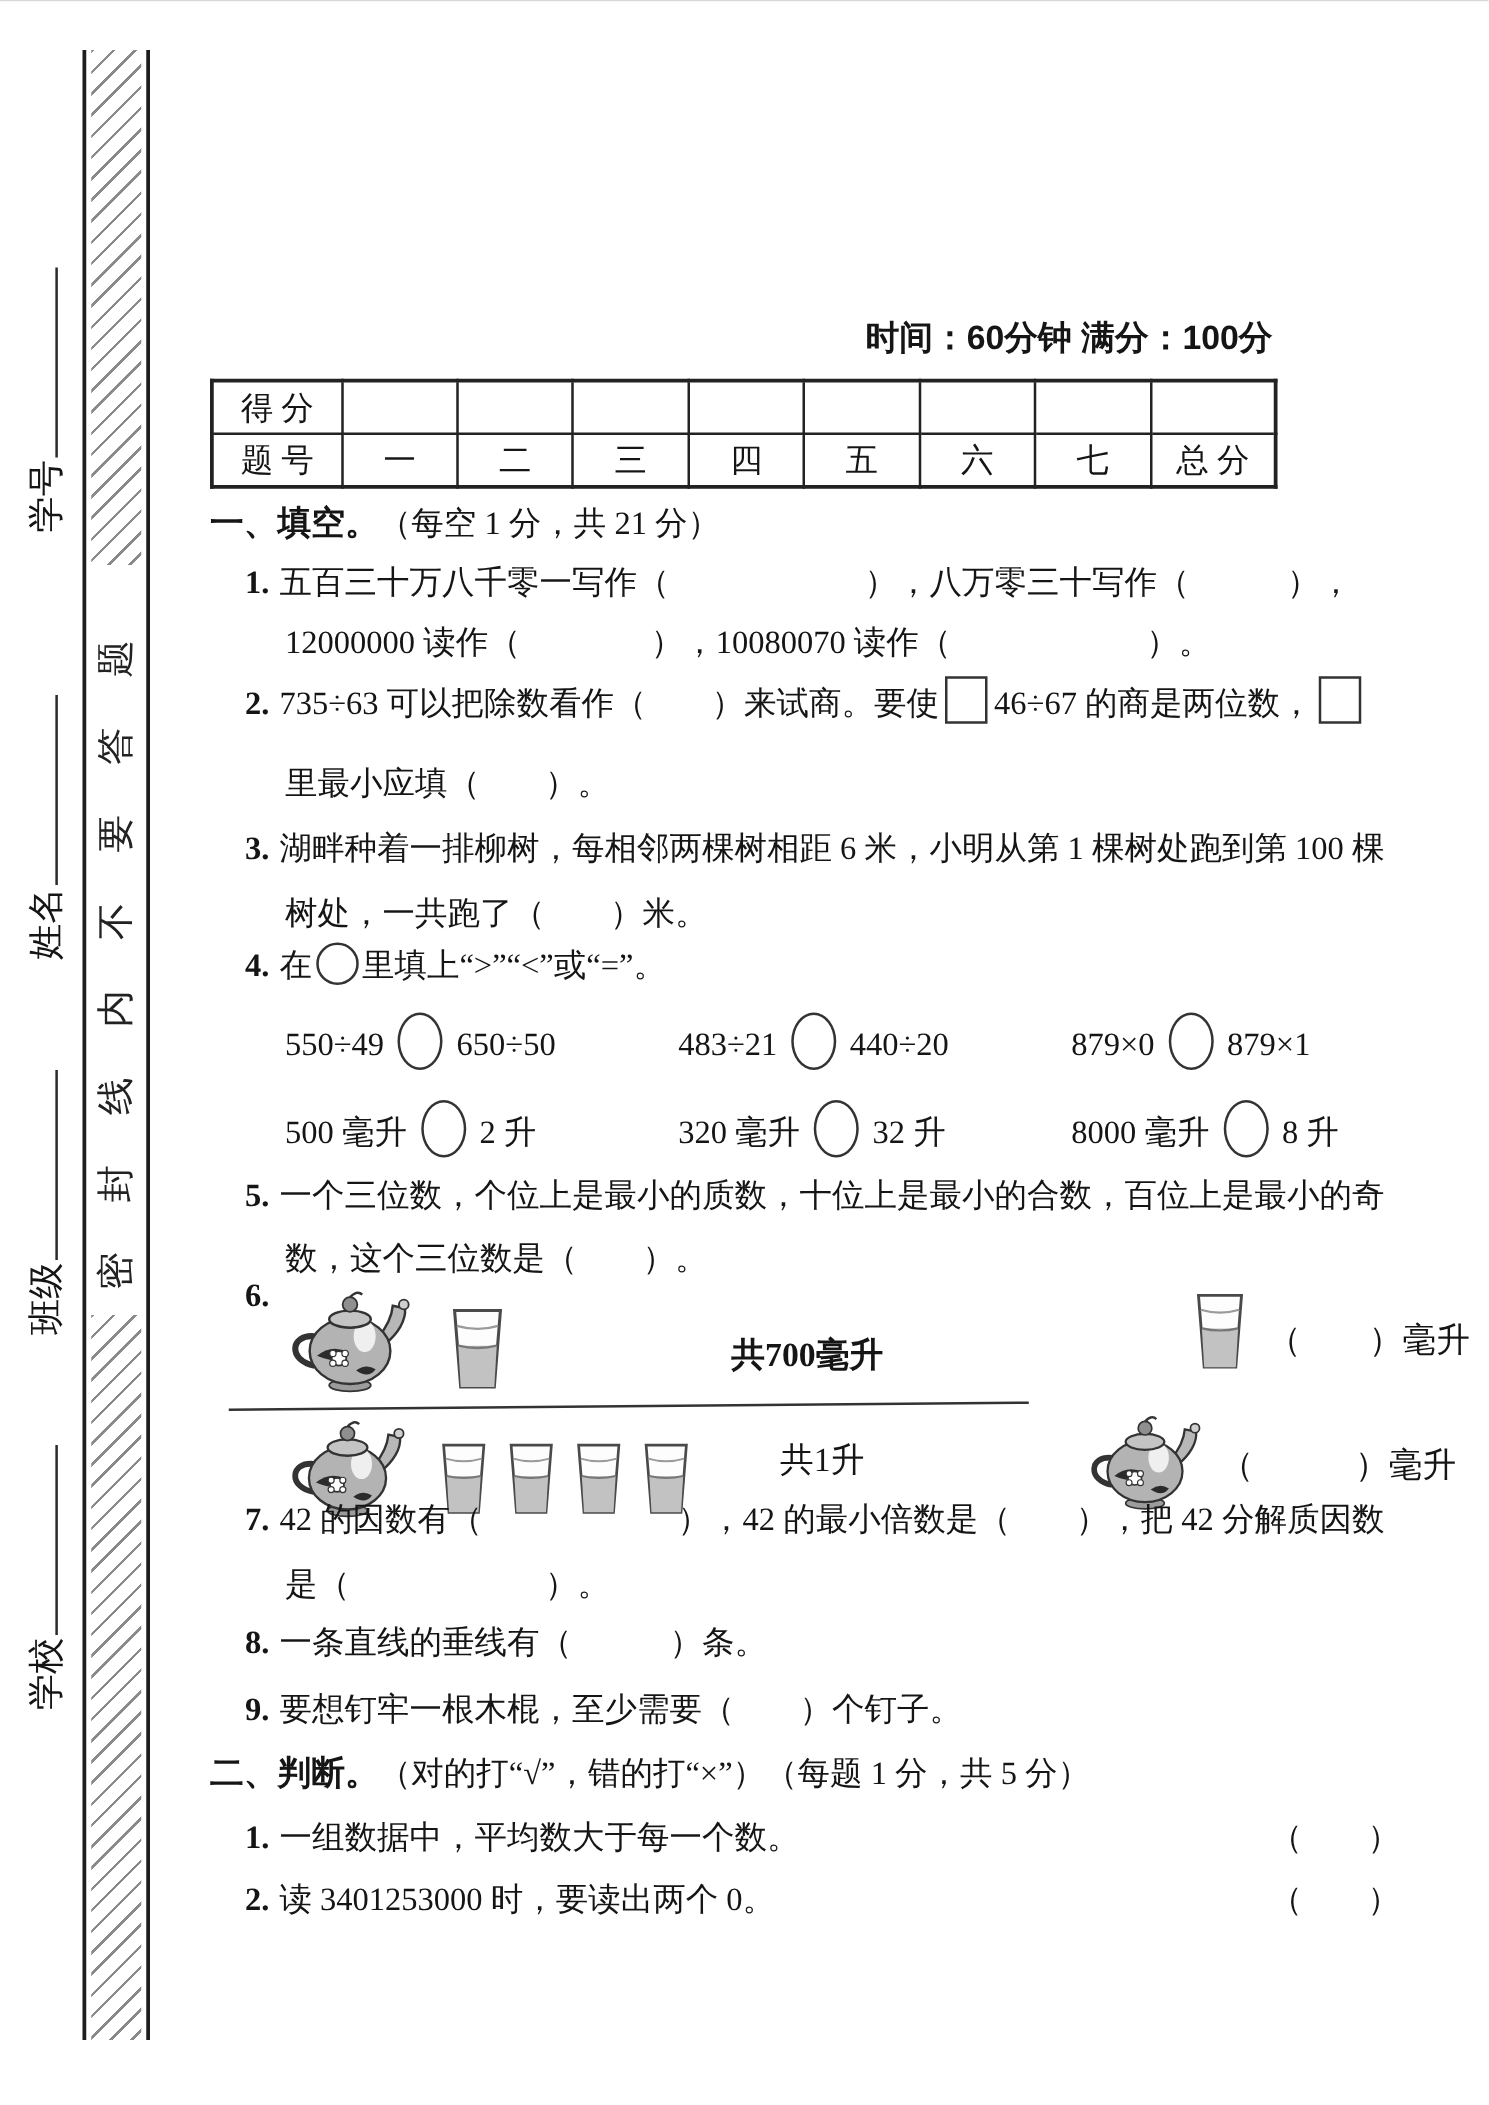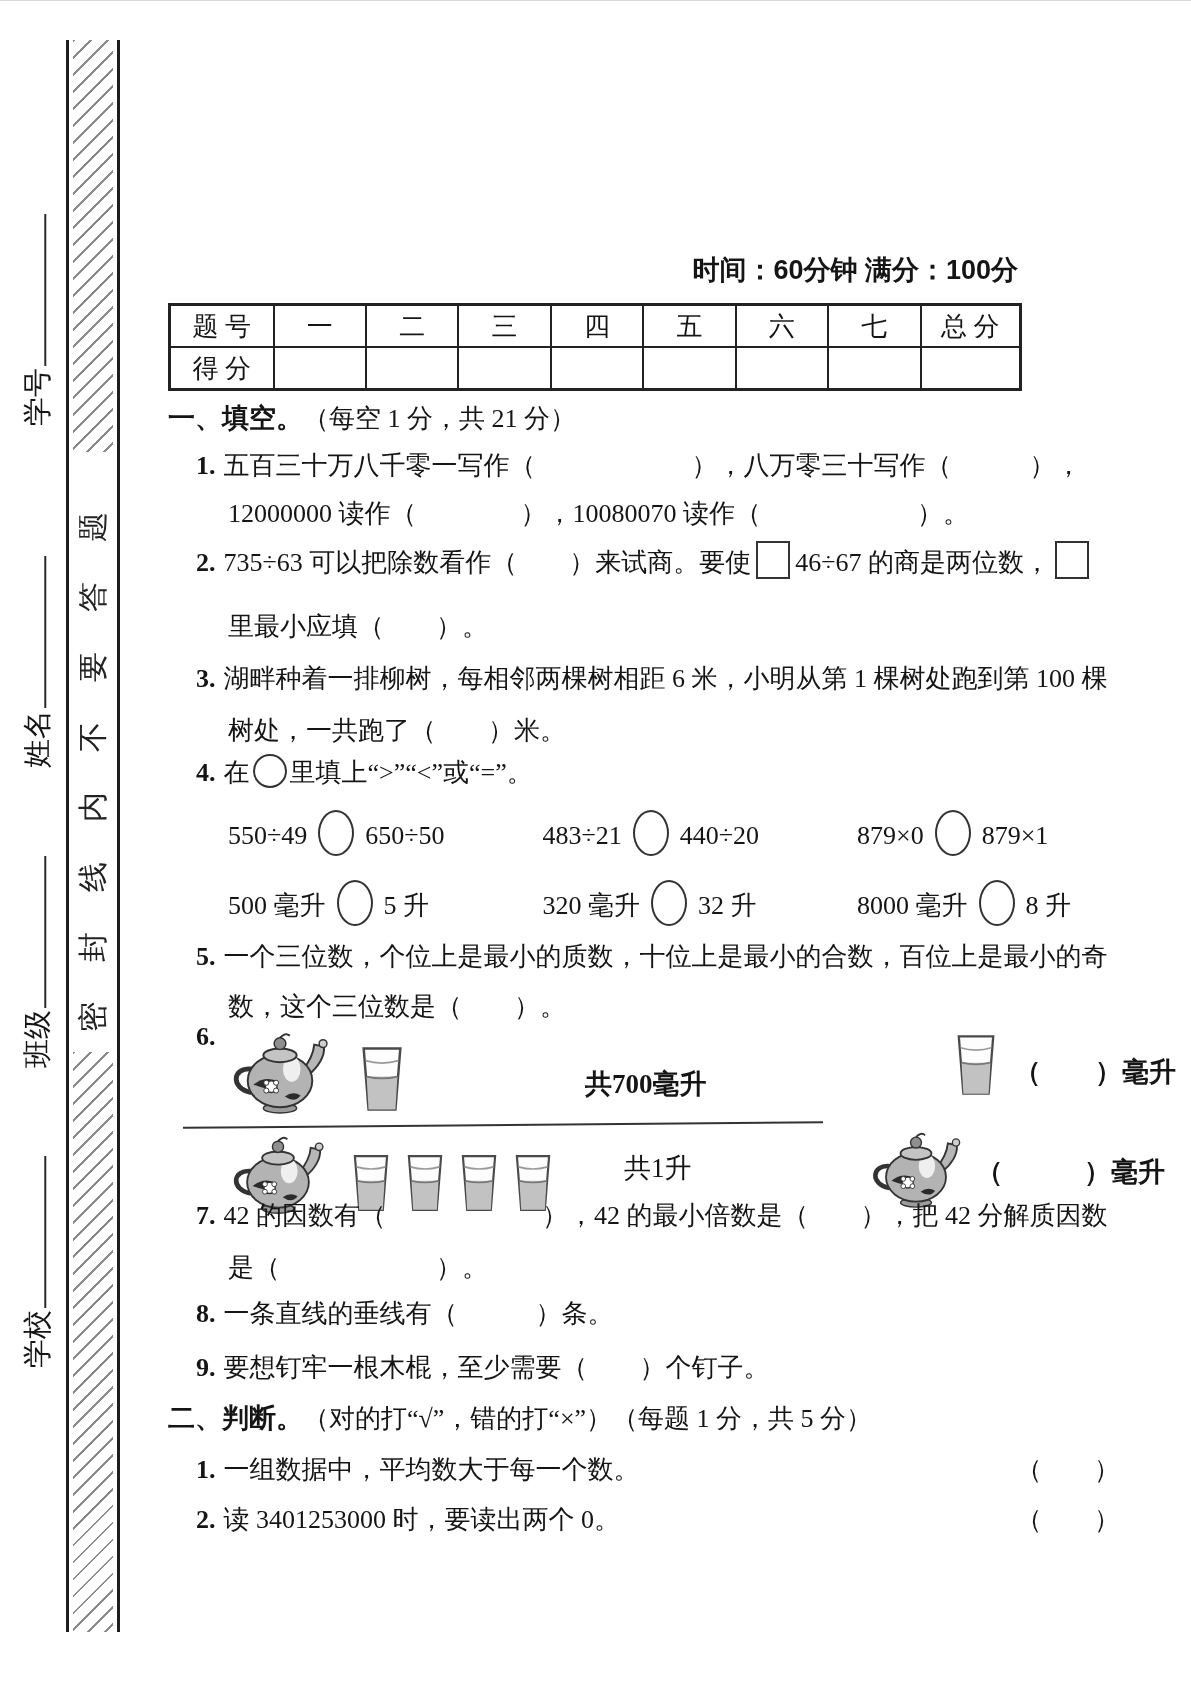--- a/index.html
+++ b/index.html
@@ -51,21 +51,21 @@
                vertical-align:-7px;margin:0 3px;}
   .cmp{display:inline-block;width:308px;}
   .circ{display:inline-block;width:32px;height:42px;border:2px solid #333;border-radius:50%;
         vertical-align:-12px;margin:0 11px;}
   .paren-right{position:absolute;left:1016px;top:0;}
 
   
   .fig{position:absolute;left:0;top:1022px;width:1191px;height:180px;}
   .fig-no{position:absolute;left:196px;top:0;font-size:26px;}
   .g{position:absolute;display:flex;align-items:flex-end;}
-  .fig-label{position:absolute;font-size:27px;white-space:nowrap;font-weight:bold;}
+  .fig-label{position:absolute;font-size:27px;white-space:nowrap;}
   .divider{position:absolute;height:0;border-top:2.5px solid #333;transform:rotate(-0.5deg);}
   .hidden-defs{position:absolute;width:0;height:0;overflow:hidden;}
 </style>
 </head>
 <body>
 
 <svg class="hidden-defs" aria-hidden="true">
   <defs>
     <symbol id="teapot" viewBox="0 0 110 92">
       <ellipse cx="55" cy="84" rx="17" ry="5" fill="#9c9c9c" stroke="#333" stroke-width="1.5"></ellipse>
@@ -125,41 +125,41 @@
         <col>
         <col>
         <col>
         <col>
         <col>
         <col>
         <col style="width:100px">
       </colgroup>
     <tbody>
         <tr>
+      <td>得 分</td>
+      <td></td>
+      <td></td>
+      <td></td>
+      <td></td>
+      <td></td>
+      <td></td>
+      <td></td>
+      <td></td>
+    </tr>
+    <tr>
       <td>题 号</td>
       <td>一</td>
       <td>二</td>
       <td>三</td>
       <td>四</td>
       <td>五</td>
       <td>六</td>
       <td>七</td>
       <td>总 分</td>
     </tr>
-    <tr>
-      <td>得 分</td>
-      <td></td>
-      <td></td>
-      <td></td>
-      <td></td>
-      <td></td>
-      <td></td>
-      <td></td>
-      <td></td>
-    </tr>
   </tbody>
     </table>
 
   <div class="line ind-sec" style="top:398px">
     <span class="sec-b">一、填空。</span><span class="note">（每空 1 分，共 21 分）</span>
   </div>
 
   <div class="line ind-q" style="top:446px">
     <span class="no">1.</span><span>五百三十万八千零一写作（　　　　　　），八万零三十写作（　　　），</span>
   </div>
@@ -183,21 +183,21 @@
 
   <div class="line ind-q" style="top:753px">
     <span class="no">4.</span><span>在</span><span class="circ-inline"></span><span>里填上“&gt;”“&lt;”或“=”。</span>
   </div>
   <div class="line ind-cont" style="top:810px">
     <span class="cmp"><span>550÷49</span><span class="circ"></span><span>650÷50</span></span>
     <span class="cmp"><span>483÷21</span><span class="circ"></span><span>440÷20</span></span>
     <span class="cmp"><span>879×0</span><span class="circ"></span><span>879×1</span></span>
   </div>
   <div class="line ind-cont" style="top:880px">
-    <span class="cmp"><span>500 毫升</span><span class="circ"></span><span>5 升</span></span>
+    <span class="cmp"><span>500 毫升</span><span class="circ"></span><span>2 升</span></span>
     <span class="cmp"><span>320 毫升</span><span class="circ"></span><span>32 升</span></span>
     <span class="cmp"><span>8000 毫升</span><span class="circ"></span><span>8 升</span></span>
   </div>
 
   <div class="line ind-q" style="top:937px">
     <span class="no">5.</span><span>一个三位数，个位上是最小的质数，十位上是最小的合数，百位上是最小的奇</span>
   </div>
   <div class="line ind-cont" style="top:987px">
     <span>数，这个三位数是（　　）。</span>
   </div>

